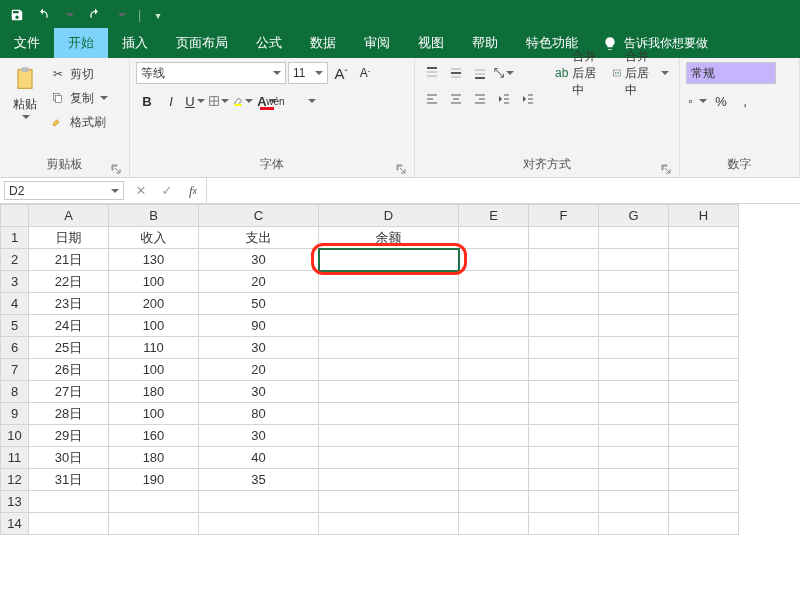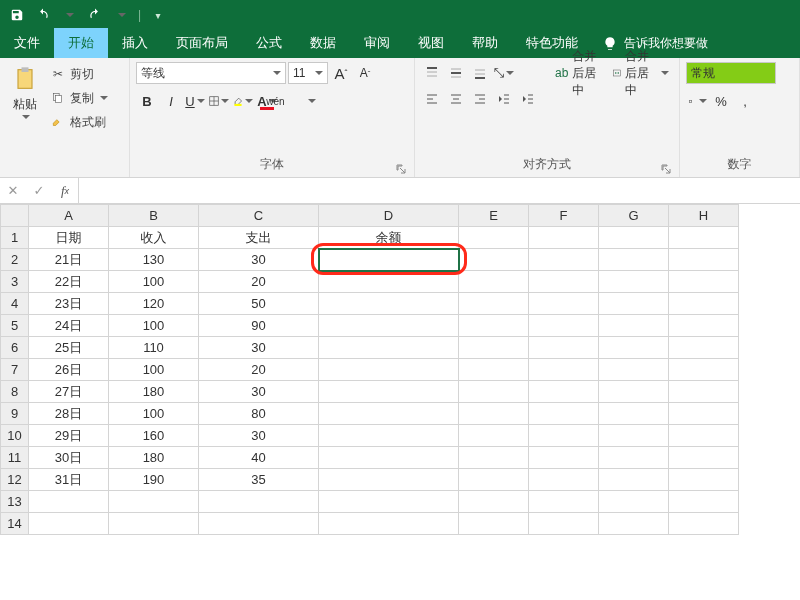--- a/index.html
+++ b/index.html
@@ -43,21 +43,21 @@
   .font-bot { display:flex; gap:2px; align-items:center; margin-top:6px;}
   .wen { font-family: serif; gap: 21px; }
 
   
   .align-grid { display:flex; flex-direction:column; gap:4px;}
   .align-row { display:flex; gap:2px; }
   .align-right-col { display:flex; flex-direction:row; gap:4px; margin-left:6px;}
   .pill { height:22px; display:flex; align-items:center; gap:4px; padding:0 4px; font-size:12px;}
 
   
-  .num-top { width:90px; height:22px; border:1px solid #c8c8c8; background:#84cc16; font-size:12px; padding:2px 4px; display:flex; align-items:center; justify-content:space-between;}
+  .num-top { width:90px; height:22px; border:1px solid #c8c8c8; background:#c4b5fd; font-size:12px; padding:2px 4px; display:flex; align-items:center; justify-content:space-between;}
   .num-bot { display:flex; gap:2px; margin-top:6px;}
 
   
   .fx-row { height: 26px; display:flex; align-items:stretch; border-bottom:1px solid #d4d4d4; background:#fff;}
   .name-box { width:120px; border:1px solid #c8c8c8; margin:3px 4px; display:flex; align-items:center; justify-content:space-between; padding:0 4px; font-size:12px;}
   .fx-btns { display:flex; align-items:center; border-right:1px solid #d4d4d4;}
   .fx-btns .fb { width:26px; display:flex; align-items:center; justify-content:center; color:#999; font-size:13px;}
   .fx-btns .fx { font-style:italic; font-family: serif; color:#555;}
   .formula-input { flex:1; border:none; outline:none; padding:0 6px; font-size:12px;}
 
@@ -155,20 +155,26 @@
         <div class="small-row">
           <div class="ico">
               <svg viewBox="0 0 24 24" width="14" height="14">
                 <path d="M4 14l6-6 4 4-6 6H4v-4z" fill="#f3c14b" stroke="#b8860b"></path>
               </svg>
             </div>
           <span>格式刷</span>
         </div>
       </div>
     </div>
+    <div class="group-label">
+      <span>剪贴板</span>
+      <span class="launcher"><svg viewBox="0 0 10 10">
+            <path d="M1 1h5v1H2v4H1z M4 4l5 5M9 5v4H5" stroke="#888" fill="none"></path>
+          </svg></span>
+    </div>
   </div>
 
   <div class="group" style="width:285px;">
     <div class="col" style="width:100%;">
       <div class="font-top">
         <div class="font-name">
             <span>等线</span>
             <span class="dd-caret"></span>
           </div>
         <div class="font-size">
@@ -327,20 +333,24 @@
           </div>
         <div class="sq">%</div>
         <div class="sq">,</div>
       </div>
     </div>
     <div class="group-label"><span>数字</span></div>
   </div>
 </div>
 
 <div class="fx-row">
+  <div class="name-box">
+      <span>D2</span>
+      <span class="dd-caret"></span>
+    </div>
   <div class="fx-btns">
     <div class="fb">✕</div>
     <div class="fb">✓</div>
     <div class="fb fx">f<span style="font-size:9px;">x</span></div>
   </div>
   <input class="formula-input" value="" style="">
 </div>
 
 <div class="grid-wrap">
 <table class="sheet" id="sheet">
@@ -398,21 +408,21 @@
           <td class="center">20</td>
           <td class="center"></td>
           <td class="center"></td>
           <td class="center"></td>
           <td class="center"></td>
           <td class="center"></td>
         </tr>
         <tr>
           <th class="rowhdr">4</th>
           <td class="center">23日</td>
-          <td class="center">120</td>
+          <td class="center">200</td>
           <td class="center">50</td>
           <td class="center"></td>
           <td class="center"></td>
           <td class="center"></td>
           <td class="center"></td>
           <td class="center"></td>
         </tr>
         <tr>
           <th class="rowhdr">5</th>
           <td class="center">24日</td>

